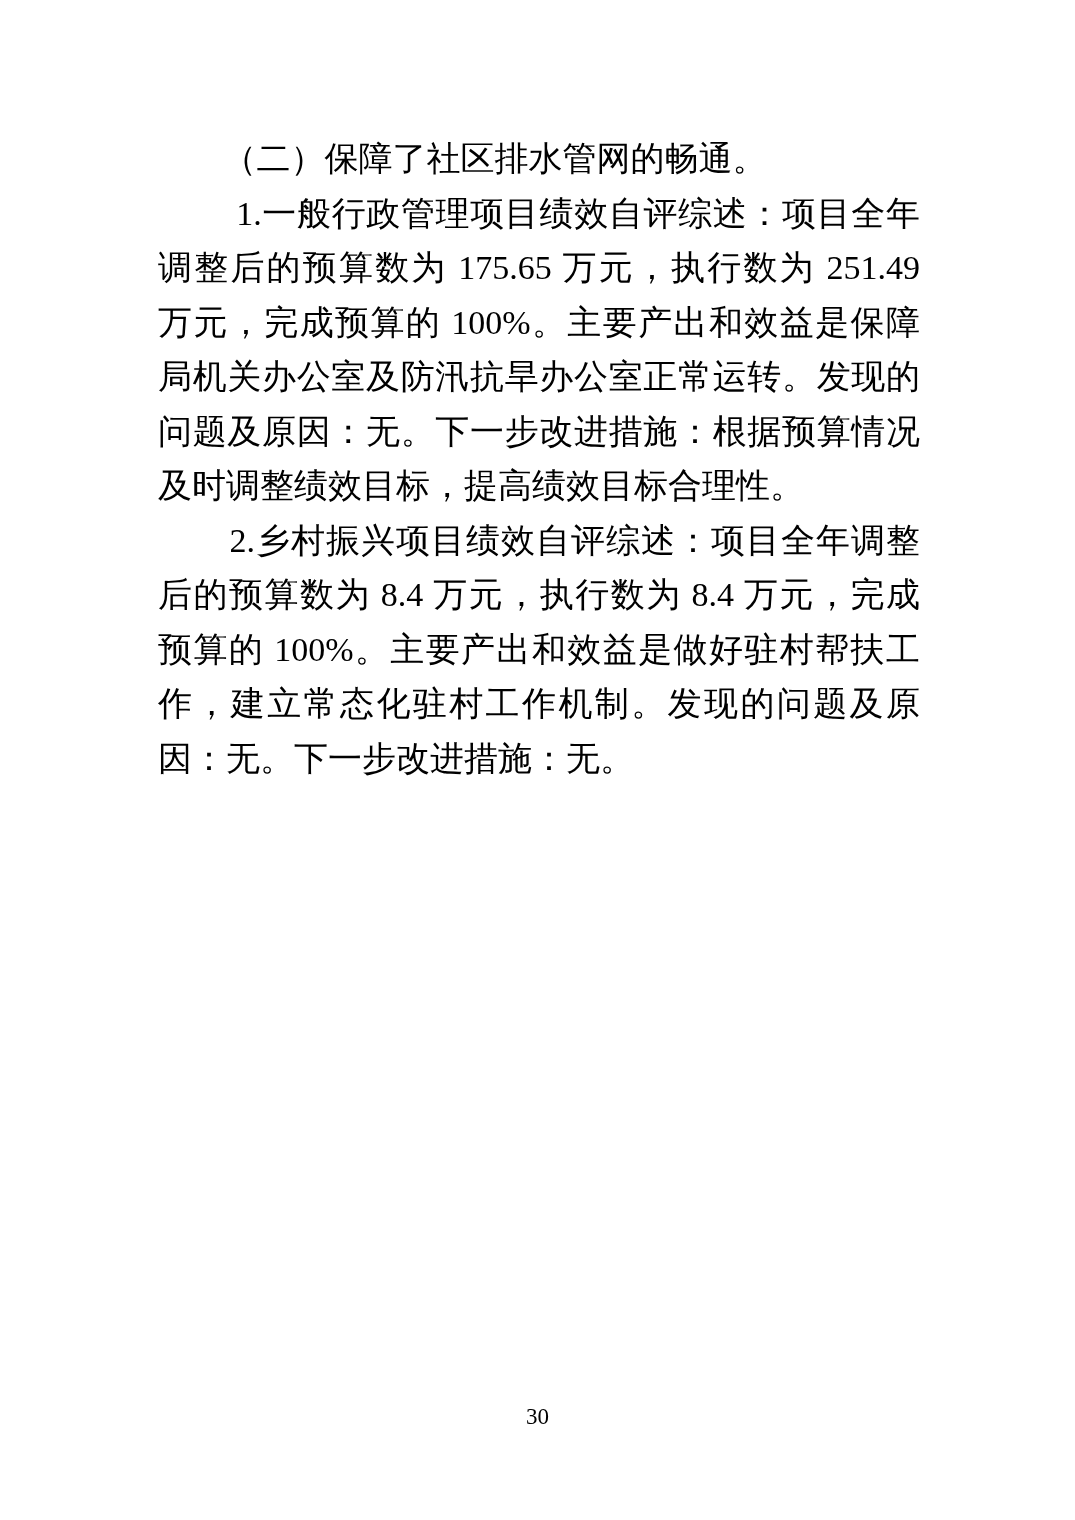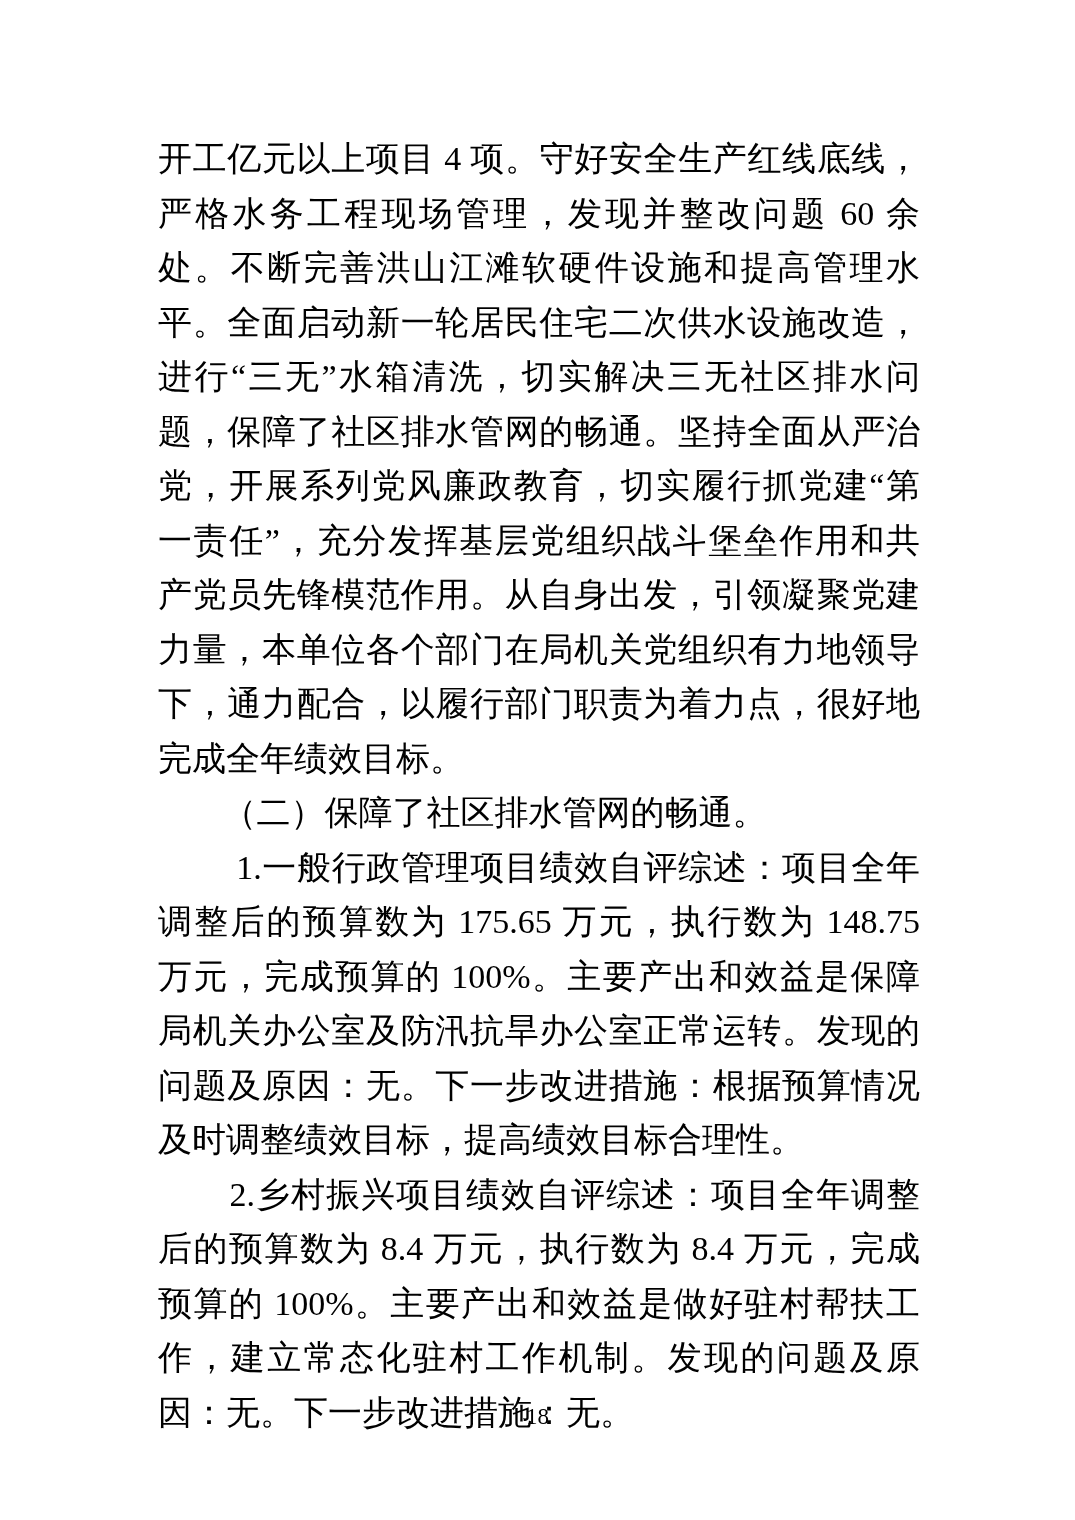--- a/index.html
+++ b/index.html
@@ -45,24 +45,23 @@
     font-size: 23px;
     line-height: 30px;
   }
 </style>
 </head>
 <body>
 
 <div class="page">
 
   <div class="text-body">
-    <p class="indent-none">开工亿元以上项目 4 项。守好安全生产红线底线，严格水务工程现场管理，发现并整改问题 60 余处。不断完善洪山江滩软硬件设施和提高管理水平。全面启动新一轮居民住宅二次供水设施改造，进行“三无”水箱清洗，切实解决三无社区排水问题，保障了社区排水管网的畅通。坚持全面从严治党，开展系列党风廉政教育，切实履行抓党建“第一责任”，充分发挥基层党组织战斗堡垒作用和共产党员先锋模范作用。从自身出发，引领凝聚党建力量，本单位各个部门在局机关党组织有力地领导下，通力配合，以履行部门职责为着力点，很好地完成全年绩效目标。</p>
     <p class="indent-b">（二）保障了社区排水管网的畅通。</p>
-    <p class="indent-d">1.一般行政管理项目绩效自评综述：项目全年调整后的预算数为 175.65 万元，执行数为 148.75 万元，完成预算的 100%。主要产出和效益是保障局机关办公室及防汛抗旱办公室正常运转。发现的问题及原因：无。下一步改进措施：根据预算情况及时调整绩效目标，提高绩效目标合理性。</p>
+    <p class="indent-d">1.一般行政管理项目绩效自评综述：项目全年调整后的预算数为 175.65 万元，执行数为 251.49 万元，完成预算的 100%。主要产出和效益是保障局机关办公室及防汛抗旱办公室正常运转。发现的问题及原因：无。下一步改进措施：根据预算情况及时调整绩效目标，提高绩效目标合理性。</p>
     <p class="indent-e">2.乡村振兴项目绩效自评综述：项目全年调整后的预算数为 8.4 万元，执行数为 8.4 万元，完成预算的 100%。主要产出和效益是做好驻村帮扶工作，建立常态化驻村工作机制。发现的问题及原因：无。下一步改进措施：无。</p>
 
   </div>
 
   <div class="page-footer">
-    <span>18</span>
+    <span>30</span>
   </div>
 
 </div>
 
 </body></html>

